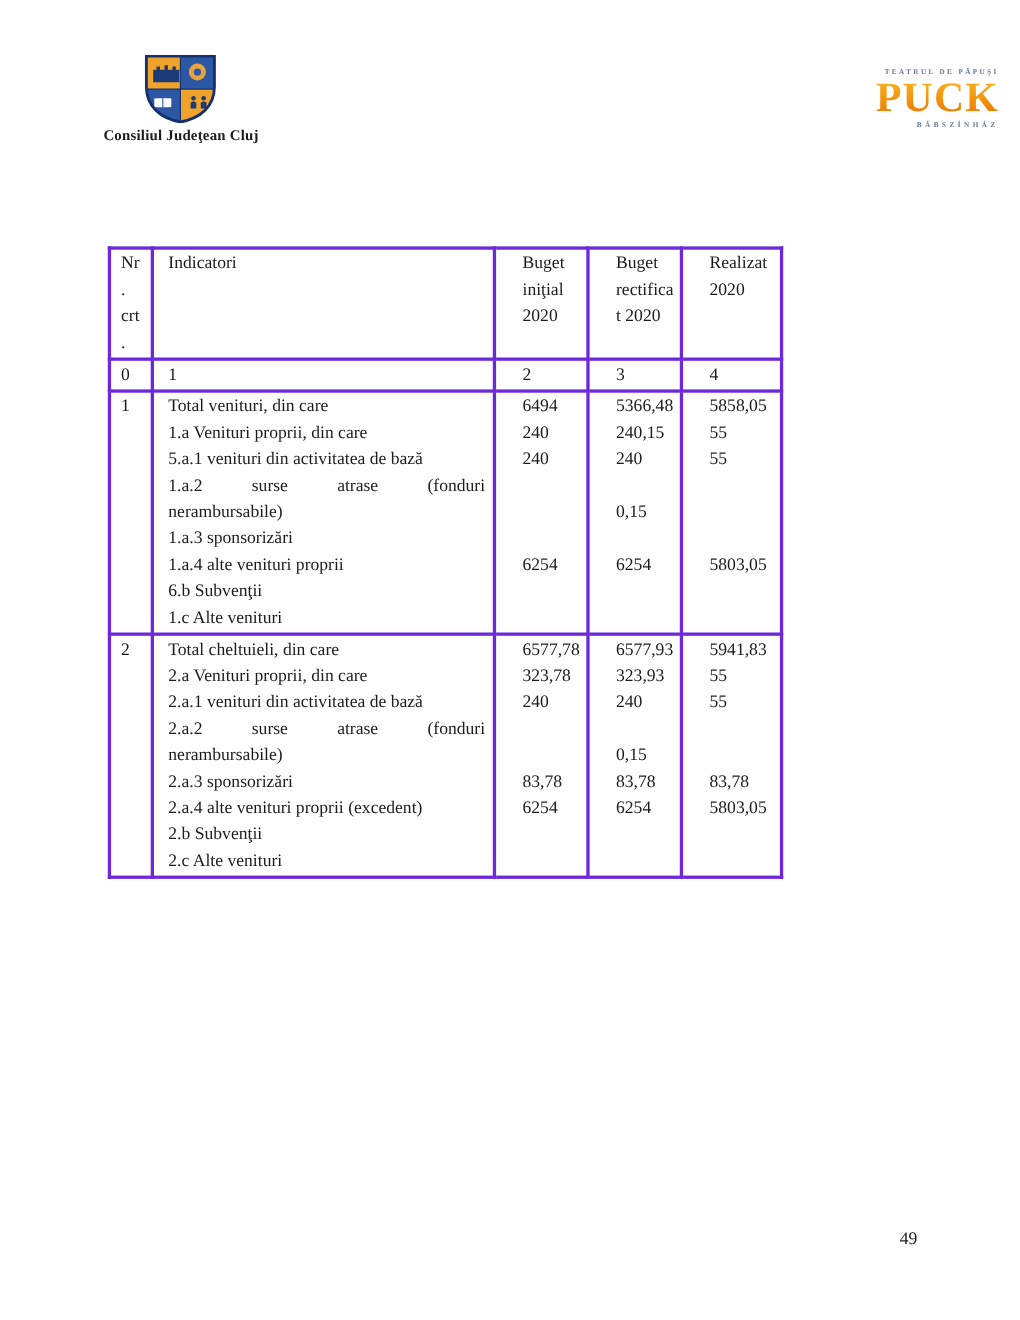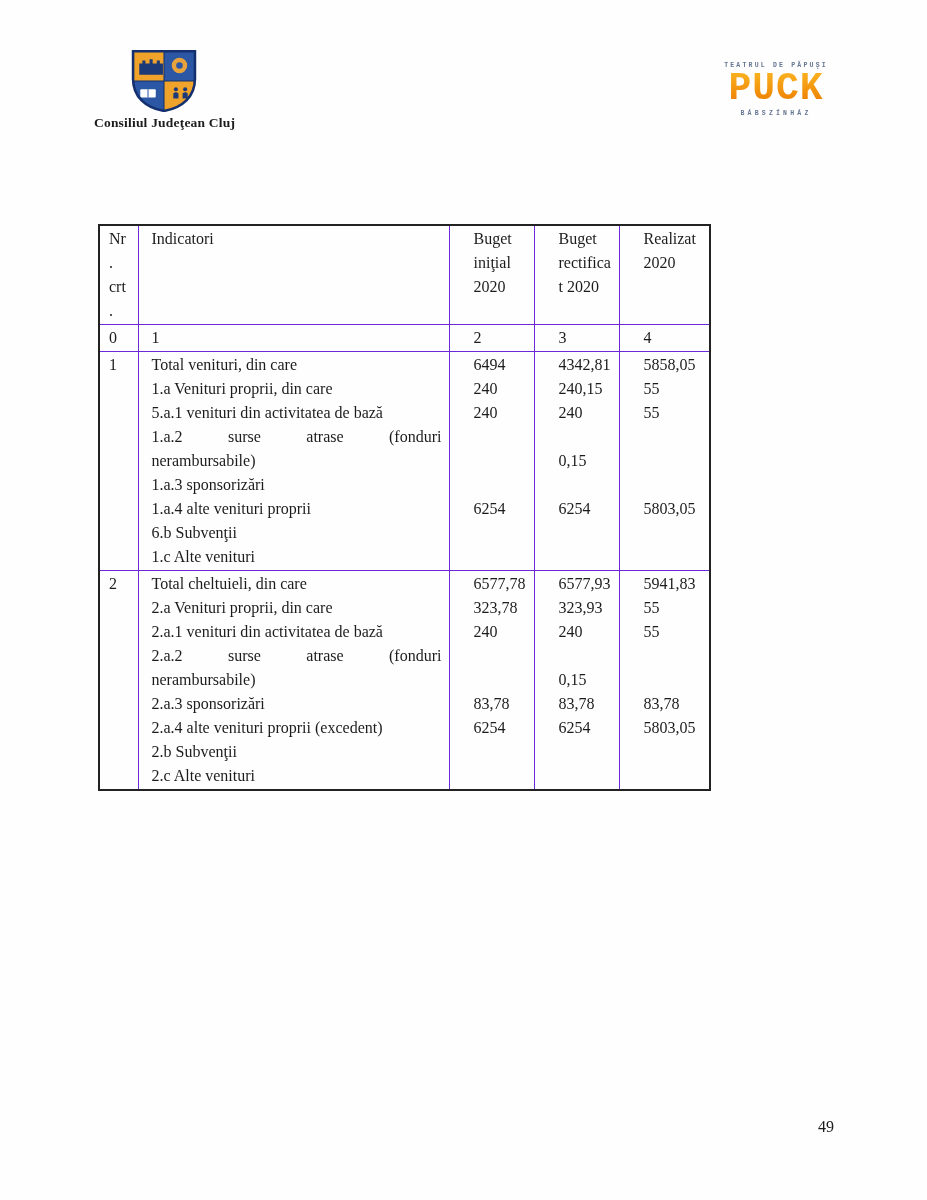--- a/index.html
+++ b/index.html
@@ -16,22 +16,22 @@
   .logo-left{position:absolute;left:94px;top:50px;width:140px;text-align:center;}
   .logo-left svg{display:block;margin:0 auto;}
   .logo-caption{
     margin-top:3px;
     font-weight:bold;
     font-size:13.5px;
     letter-spacing:.2px;
     white-space:nowrap;
     text-align:right;
   }
-  .logo-right{position:absolute;left:717px;top:62px;width:118px;text-align:center;
-    font-family:Liberation Mono, monospace;}
+  .logo-right{position:absolute;left:790px;top:62px;width:118px;text-align:right;
+    font-family:Liberation Serif, serif;}
   .puck-top{
     font-size:6.5px;font-weight:bold;letter-spacing:2.2px;
     color:#667692;white-space:nowrap;margin-bottom:2px;
   }
   .puck-word{
     font-size:38px;font-weight:bold;letter-spacing:1px;line-height:.95;
     background:linear-gradient(180deg,#F9AE1E 10%,#ED7D00 90%);
     -webkit-background-clip:text;background-clip:text;
     color:transparent;
   }
@@ -47,21 +47,21 @@
   
   table.indicators{
     position:absolute;left:98px;top:224px;
     width:611px;
     border-collapse:collapse;
     table-layout:fixed;
     font-size:16px;
     border:2px solid #222;
   }
   table.indicators td{
-    border:1px solid #6d28d9;
+    border:3px solid #6d28d9;
     vertical-align:top;
     padding:1px 7px 1px 13px;
     line-height:24px;
   }
   table.indicators td.c-nr{padding-left:9px;}
   table.indicators td.c-num{padding-left:24px;}
   tr.h1 td{height:96px;}
   tr.idx td{height:24px;}
   .tline{height:24px;line-height:24px;white-space:nowrap;overflow:visible;}
   .tline.just{display:flex;justify-content:space-between;white-space:normal;text-align:right;}
@@ -176,21 +176,21 @@
             <div class="tline">240</div>
             <div class="tline">240</div>
             <div class="tline"></div>
             <div class="tline"></div>
             <div class="tline"></div>
             <div class="tline">6254</div>
             <div class="tline"></div>
             <div class="tline"></div>
           </td>
         <td class="c-num">
-            <div class="tline">4342,81</div>
+            <div class="tline">5366,48</div>
             <div class="tline">240,15</div>
             <div class="tline">240</div>
             <div class="tline"></div>
             <div class="tline">0,15</div>
             <div class="tline"></div>
             <div class="tline">6254</div>
             <div class="tline"></div>
             <div class="tline"></div>
           </td>
         <td class="c-num">

